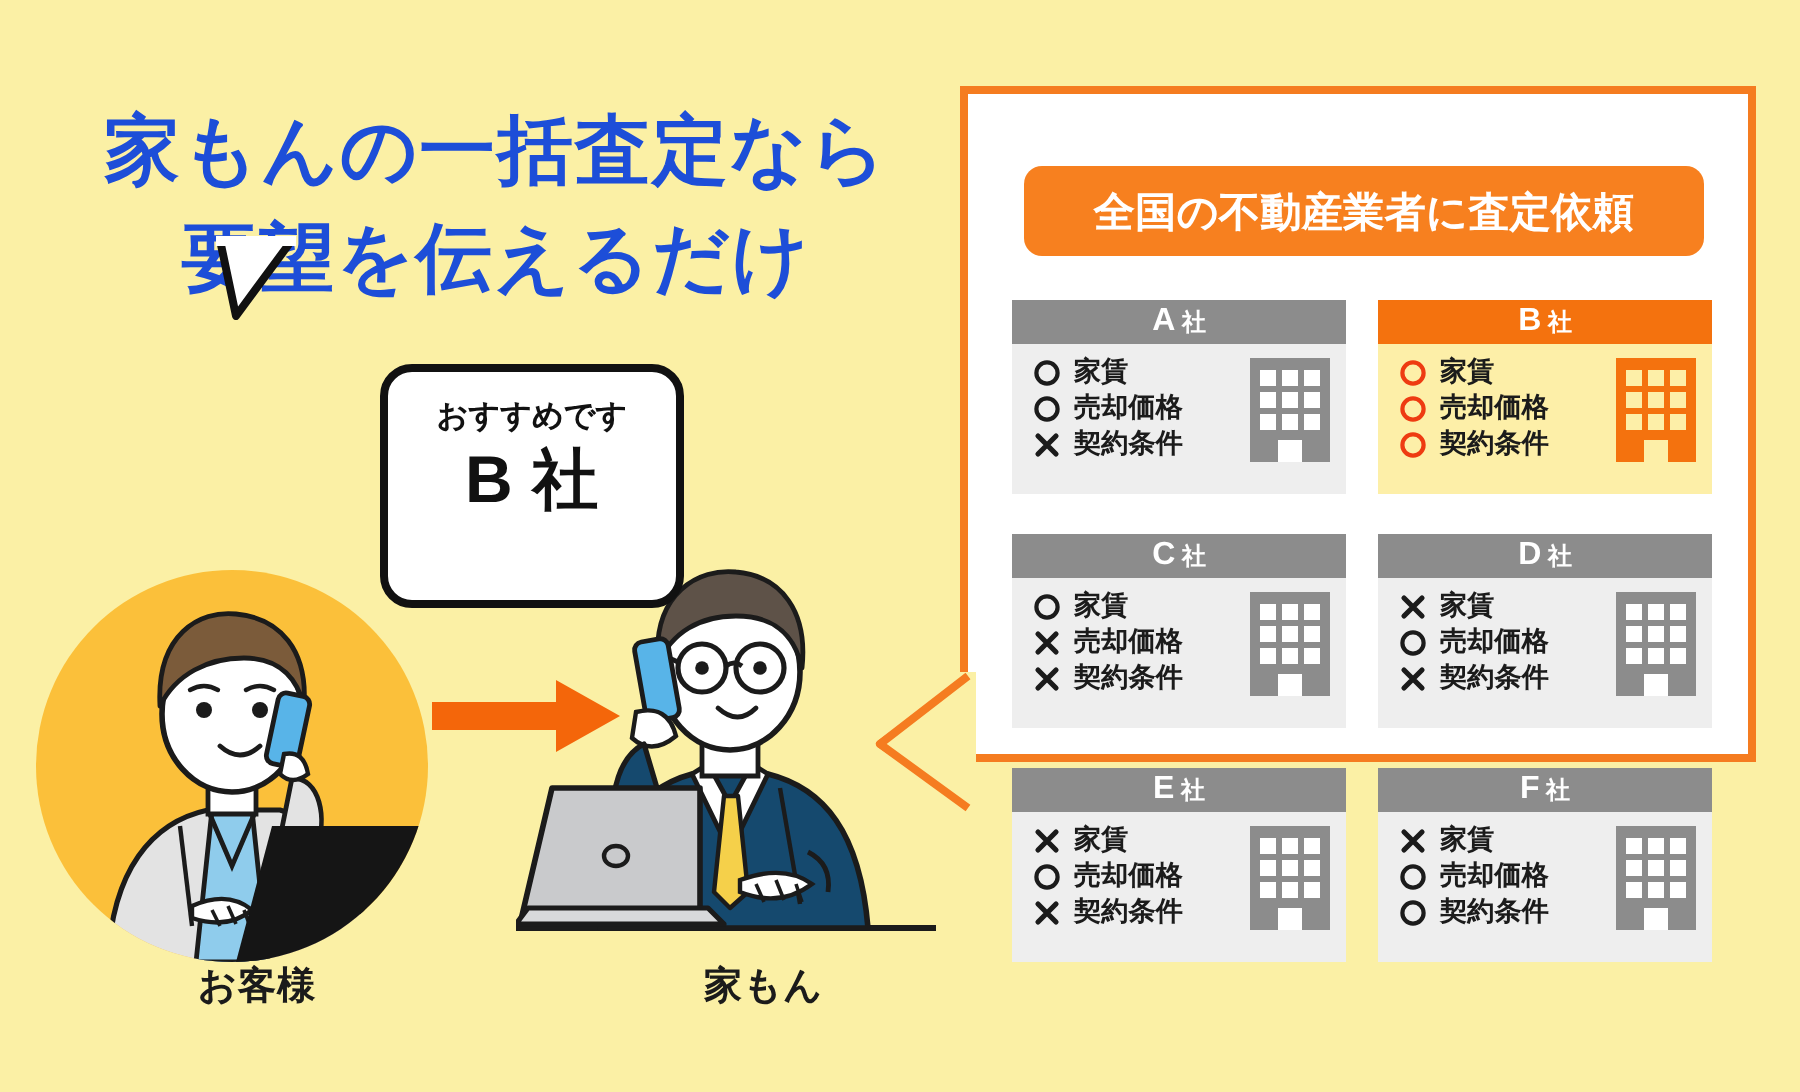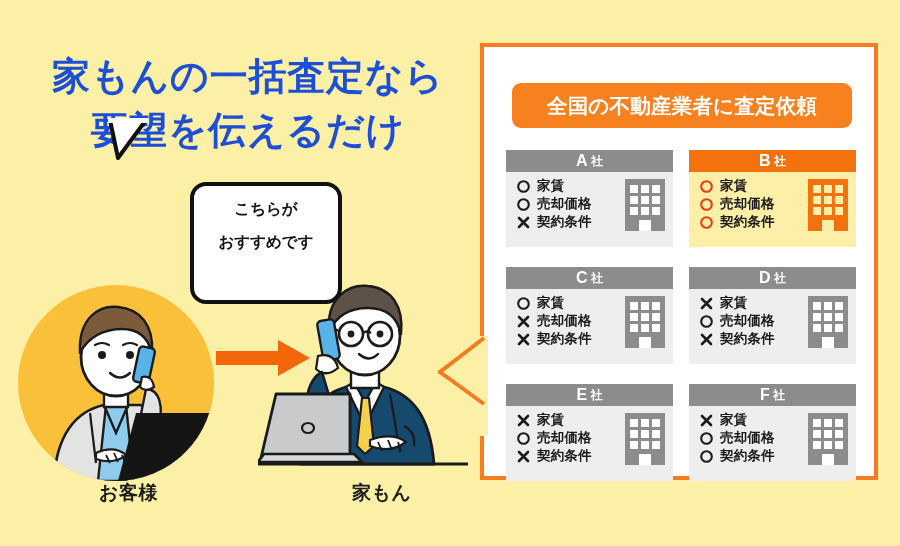--- a/index.html
+++ b/index.html
@@ -105,21 +105,21 @@
     top: 340px;
     z-index: 4;
   }
 
   
   .panel {
     position: absolute;
     left: 480px;
     top: 43px;
     width: 398px;
-    height: 437px;
+    height: 338px;
     background: #ffffff;
     border: 4px solid #F57C20;
     box-sizing: border-box;
     z-index: 3;
   }
   .panel-notch {
     position: absolute;
     left: 436px;
     top: 336px;
     width: 52px;
@@ -257,22 +257,22 @@
 
       <path d="M78 168 q18 -8 30 2 q-12 10 -30 4 Z" fill="#ffffff" stroke="#1b1b1b" stroke-width="2.2"></path>
       <path d="M88 170 l4 8 M96 168 l4 9 M104 170 l3 8" stroke="#1b1b1b" stroke-width="1.8" fill="none"></path>
 
       <path d="M100 196 L118 128 L196 128 L196 196 Z" fill="#151515"></path>
     </svg>
   </div>
   <div class="person-label" id="label-customer">お客様</div>
 
   <div class="bubble">
-    <div class="bubble-small">こちらが</div>
     <div class="bubble-small">おすすめです</div>
+    <div class="bubble-big">B 社</div>
   </div>
   <svg class="bubble-tail" viewBox="0 0 40 42">
     <path d="M2 2 L38 2 L10 40 Z" fill="#ffffff" stroke="#111111" stroke-width="4" stroke-linejoin="round"></path>
     <rect x="0" y="0" width="40" height="5" fill="#ffffff"></rect>
   </svg>
 
   <svg class="arrow-right" width="94" height="36" viewBox="0 0 94 36">
     <path d="M0 11 L62 11 L62 0 L94 18 L62 36 L62 25 L0 25 Z" fill="#F4660A"></path>
   </svg>
 

